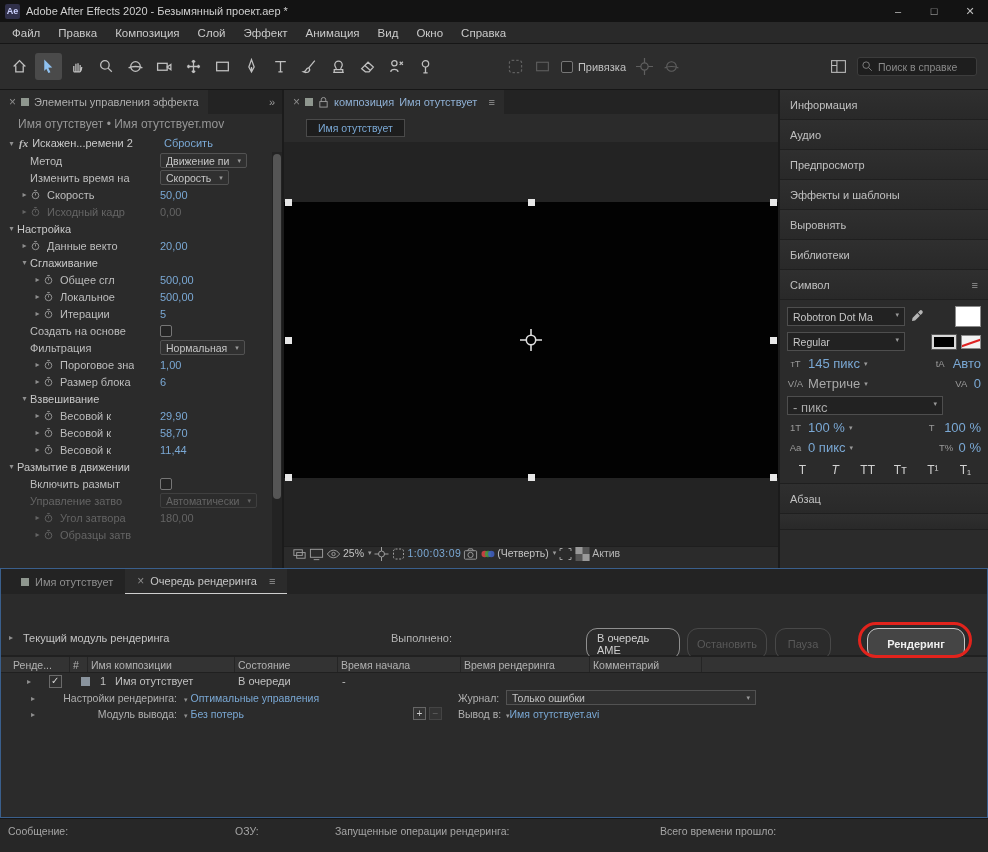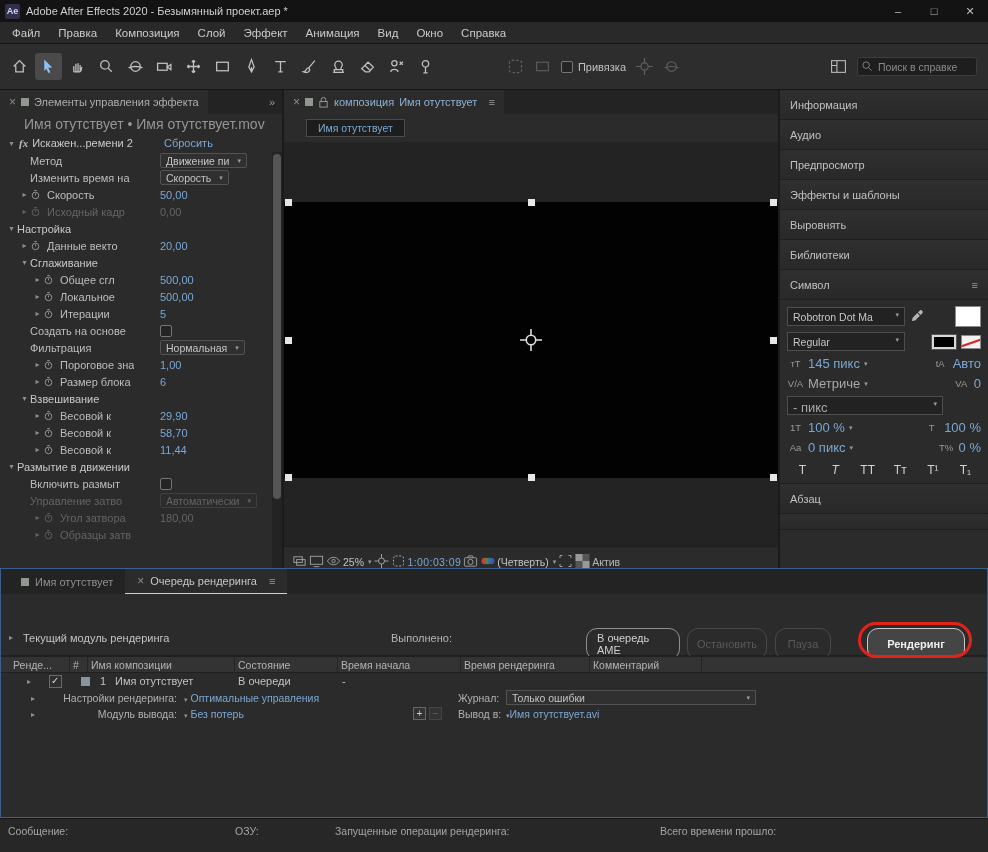--- a/index.html
+++ b/index.html
@@ -39,21 +39,21 @@
   .main { height:478px; display:flex; background:#1b1b1b; flex:none; }
   .tabstrip { height:24px; background:#232323; display:flex; align-items:stretch; font-size:11px; color:#aeaeae; flex:none; }
   .tab { display:flex; align-items:center; gap:5px; padding:0 9px; background:#2b2b2b; white-space:nowrap; }
   .tab-close { color:#8d8d8d; font-size:12px; }
   .tab-chip { width:8px; height:8px; background:#8f978f; display:inline-block; flex:none; }
   .tabstrip-over { margin-left:auto; display:flex; align-items:center; padding:0 7px; color:#9a9a9a; }
   .panel-menu { color:#9a9a9a; margin-left:6px; }
 
   
   .left-panel { width:284px; background:#2b2b2b; border-right:2px solid #1b1b1b; position:relative; overflow:hidden; display:flex; flex-direction:column; flex:none; }
-  .ec-source { height:20px; line-height:20px; padding:0 24px; color:#959595; font-size:14px; white-space:nowrap; overflow:hidden; }
+  .ec-source { height:20px; line-height:20px; padding:0 18px; color:#959595; font-size:12px; white-space:nowrap; overflow:hidden; }
   .ec-header { height:18px; display:flex; align-items:center; padding-left:6px; }
   .fx-badge { font-style:italic; font-weight:bold; color:#bdbdbd; margin:0 4px 0 2px; font-family:"Liberation Serif",serif; }
   .ec-effect-name { color:#cacaca; }
   .ec-reset { position:absolute; left:164px; color:#7aa8d4; }
   .ec-rows { flex:1; overflow:hidden; }
   .ec-row { height:17px; display:flex; align-items:center; color:#bdbdbd; position:relative; }
   .ec-left { width:160px; display:flex; align-items:center; overflow:hidden; white-space:nowrap; flex:none; }
   .twirl { width:11px; flex:none; text-align:center; color:#8f8f8f; font-size:8px; }
   .sw { width:14px; height:12px; margin-right:3px; flex:none; color:#9a9a9a; }
   .sw svg { width:11px; height:11px; }
@@ -72,21 +72,21 @@
   .comp-title { color:#8fb0d4; }
   .comp-chip-row { height:28px; display:flex; align-items:center; padding-left:22px; flex:none; }
   .comp-chip { border:1px solid #4a4a4a; background:#1d1d1d; color:#7aa8d4; font-size:10.5px; padding:2px 11px; }
   .viewer { flex:1; background:#232323; position:relative; overflow:hidden; }
   .comp-black { position:absolute; left:0; right:0; top:60px; height:276px; background:#020202; }
   .handle { position:absolute; width:7px; height:7px; background:#e6e6e6; }
   .h-tl{left:1px;top:-3px}.h-tm{left:50%;margin-left:-3px;top:-3px}.h-tr{right:1px;top:-3px}
   .h-ml{left:1px;top:50%;margin-top:-3px}.h-mr{right:1px;top:50%;margin-top:-3px}
   .h-bl{left:1px;bottom:-3px}.h-bm{left:50%;margin-left:-3px;bottom:-3px}.h-br{right:1px;bottom:-3px}
   .anchor { position:absolute; left:50%; top:50%; transform:translate(-50%,-50%); color:#dedede; width:22px; height:22px; }
-  .viewer-controls { height:22px; background:#2b2b2b; border-top:1px solid #1e1e1e; display:flex; align-items:flex-end; gap:2px; padding:0 8px; font-size:10.5px; color:#b5b5b5; overflow:hidden; flex:none; white-space:nowrap; }
+  .viewer-controls { height:22px; background:#2b2b2b; border-top:1px solid #1e1e1e; display:flex; align-items:flex-start; gap:2px; padding:0 8px; font-size:10.5px; color:#b5b5b5; overflow:hidden; flex:none; white-space:nowrap; }
   .vc-ic { width:15px; height:14px; color:#9f9f9f; flex:none; }
   .vc-ic svg { width:100%; height:100%; }
   .vc-dd { display:inline-flex; align-items:center; gap:4px; color:#c3c3c3; }
   .timecode { color:#7aa8d4; letter-spacing:.4px; }
 
   
   .right-panel { width:208px; background:#2b2b2b; display:flex; flex-direction:column; flex:none; font-size:11px; }
   .rp-header { height:30px; flex:none; display:flex; align-items:center; padding:0 10px; color:#c0c0c0; border-bottom:1px solid #1f1f1f; background:linear-gradient(#2f2f2f,#292929); }
   .rp-header .panel-menu { margin-left:auto; }
   .char-panel { padding:6px 7px 6px; border-bottom:1px solid #1f1f1f; flex:none; }

